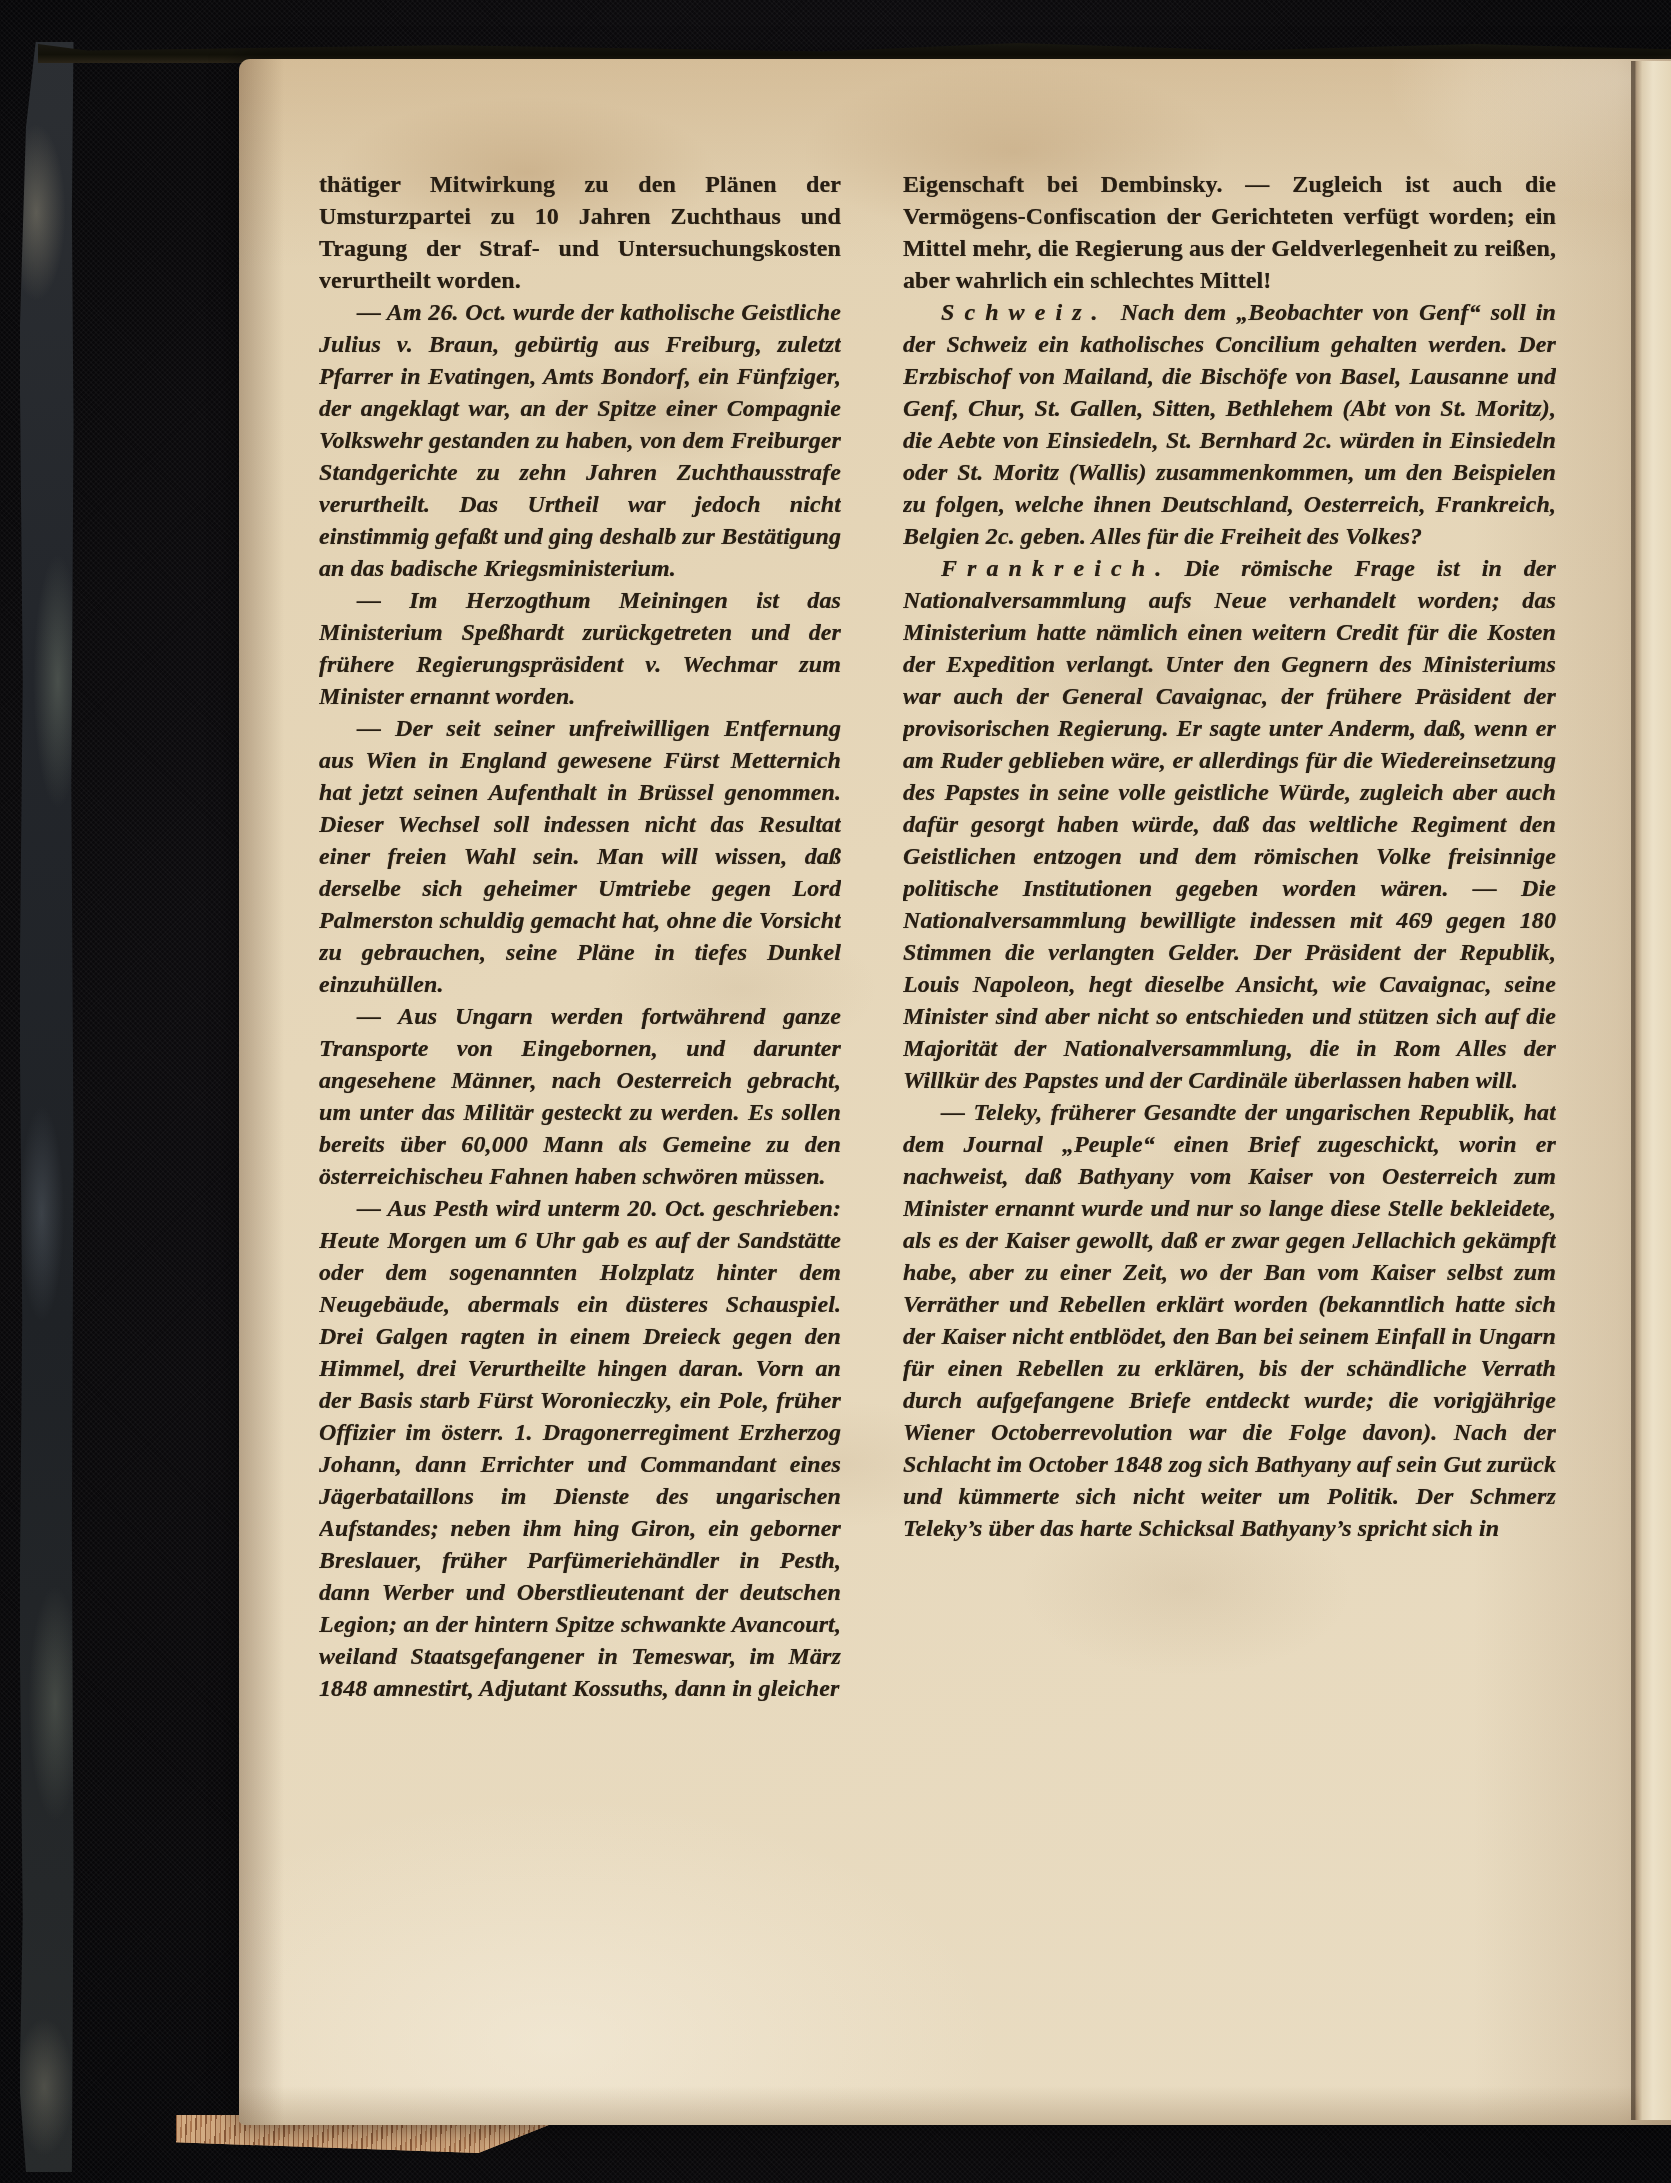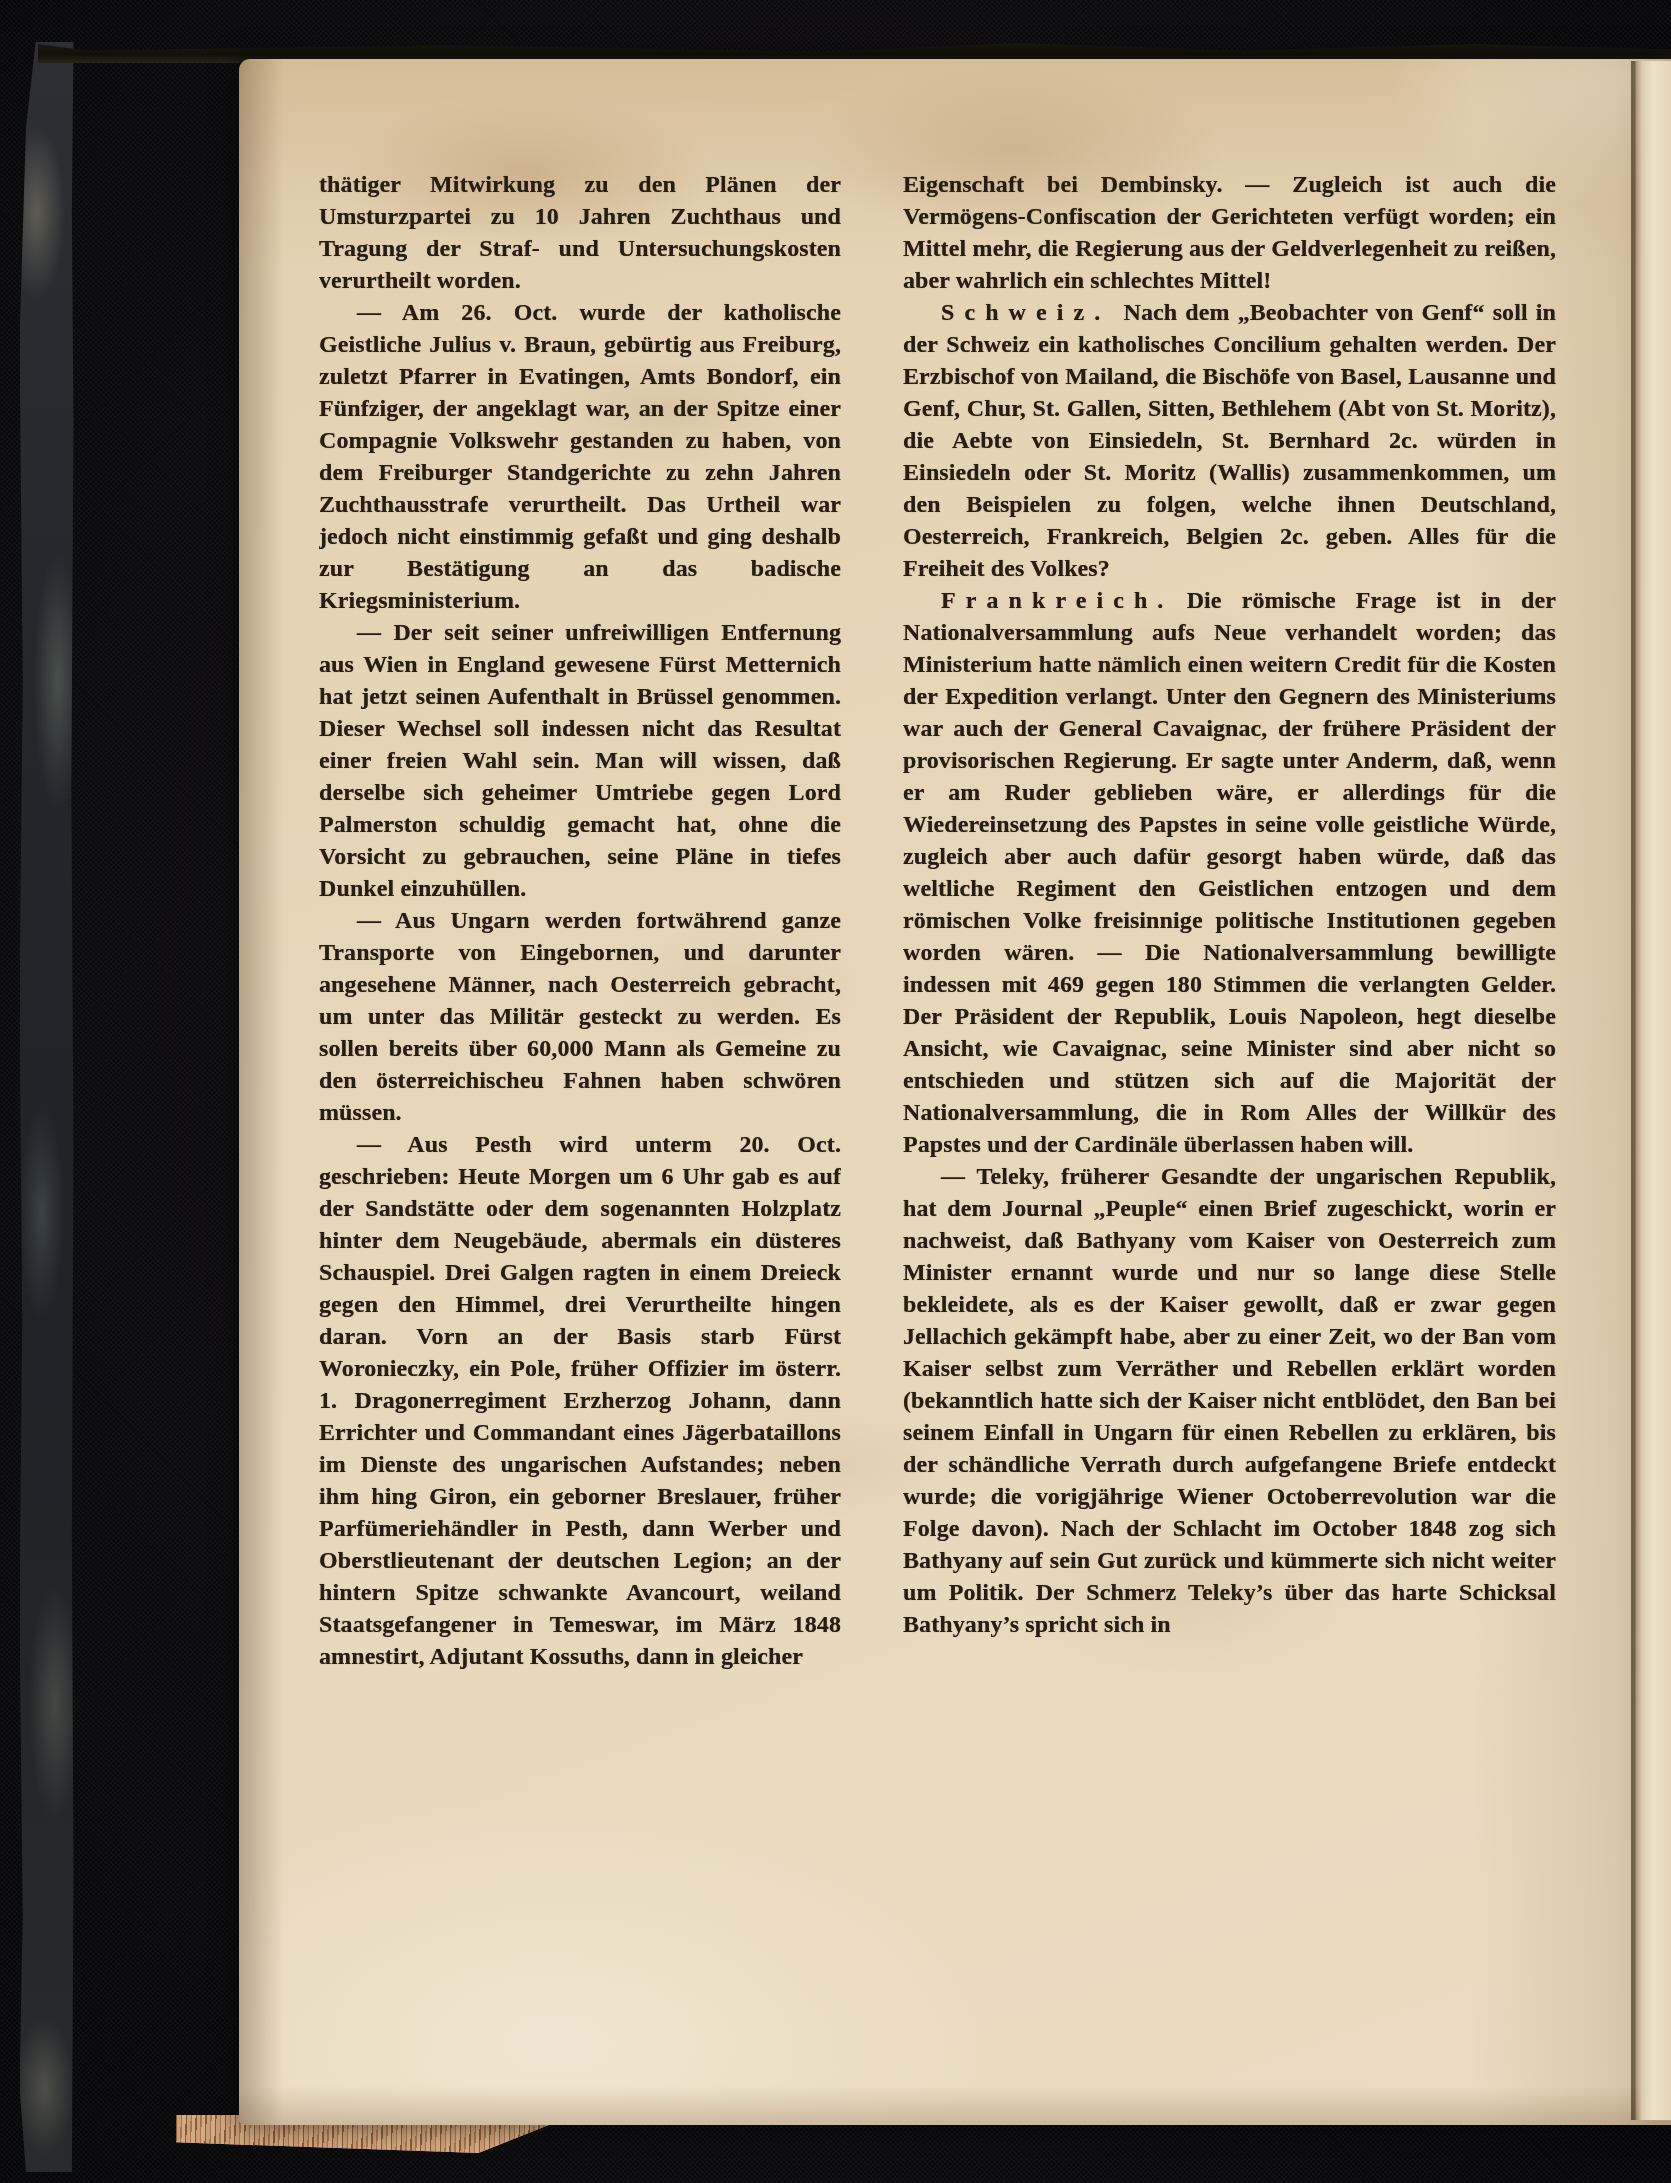--- a/index.html
+++ b/index.html
@@ -116,40 +116,41 @@
     font-weight: 700;
     text-align: justify;
     letter-spacing: 0.1px;
     overflow: hidden;
     text-shadow: 0 0 0.7px rgba(45,32,18,0.65);
   }
   .col-left  { left: 80px; top: 109px; width: 522px; height: 1947px; }
   .col-right { left: 664px; top: 109px; width: 653px; height: 1947px; }
 
   .para { margin: 0; }
-  .para.indent { text-indent: 38px; }
+  .para.indent { text-indent: 38px; font-style: italic; }
   .lead {
     letter-spacing: 0.42em;
     margin-right: 0.55em;
   }
 </style>
 </head>
 <body>
 
 <div class="scene">
   <div class="cover-edge"></div>
   <div class="page-stack"></div>
   <div class="stack-foot"></div>
   <div class="top-edge"></div>
 
   <div class="page">
     <div class="stains"></div>
     <div class="col col-left">
         <p class="para">thätiger Mitwirkung zu den Plänen der Umsturzpartei zu 10 Jahren Zuchthaus und Tragung der Straf- und Untersuchungskosten verurtheilt worden.</p>
         <p class="para indent">— Am 26. Oct. wurde der katholische Geistliche Julius v. Braun, gebürtig aus Freiburg, zuletzt Pfarrer in Evatingen, Amts Bondorf, ein Fünfziger, der angeklagt war, an der Spitze einer Compagnie Volkswehr gestanden zu haben, von dem Freiburger Standgerichte zu zehn Jahren Zuchthausstrafe verurtheilt. Das Urtheil war jedoch nicht einstimmig gefaßt und ging deshalb zur Bestätigung an das badische Kriegsministerium.</p>
+        <p class="para indent">— Im Herzogthum Meiningen ist das Ministerium Speßhardt zurückgetreten und der frühere Regierungspräsident v. Wechmar zum Minister ernannt worden.</p>
         <p class="para indent">— Der seit seiner unfreiwilligen Entfernung aus Wien in England gewesene Fürst Metternich hat jetzt seinen Aufenthalt in Brüssel genommen. Dieser Wechsel soll indessen nicht das Resultat einer freien Wahl sein. Man will wissen, daß derselbe sich geheimer Umtriebe gegen Lord Palmerston schuldig gemacht hat, ohne die Vorsicht zu gebrauchen, seine Pläne in tiefes Dunkel einzuhüllen.</p>
         <p class="para indent">— Aus Ungarn werden fortwährend ganze Transporte von Eingebornen, und darunter angesehene Männer, nach Oesterreich gebracht, um unter das Militär gesteckt zu werden. Es sollen bereits über 60,000 Mann als Gemeine zu den österreichischeu Fahnen haben schwören müssen.</p>
         <p class="para indent">— Aus Pesth wird unterm 20. Oct. geschrieben: Heute Morgen um 6 Uhr gab es auf der Sandstätte oder dem sogenannten Holzplatz hinter dem Neugebäude, abermals ein düsteres Schauspiel. Drei Galgen ragten in einem Dreieck gegen den Himmel, drei Verurtheilte hingen daran. Vorn an der Basis starb Fürst Woronieczky, ein Pole, früher Offizier im österr. 1. Dragonerregiment Erzherzog Johann, dann Errichter und Commandant eines Jägerbataillons im Dienste des ungarischen Aufstandes; neben ihm hing Giron, ein geborner Breslauer, früher Parfümeriehändler in Pesth, dann Werber und Oberstlieutenant der deutschen Legion; an der hintern Spitze schwankte Avancourt, weiland Staatsgefangener in Temeswar, im März 1848 amnestirt, Adjutant Kossuths, dann in gleicher</p>
       </div>
     <div class="col col-right">
         <p class="para">Eigenschaft bei Dembinsky. — Zugleich ist auch die Vermögens-Confiscation der Gerichteten verfügt worden; ein Mittel mehr, die Regierung aus der Geldverlegenheit zu reißen, aber wahrlich ein schlechtes Mittel!</p>
         <p class="para indent"><span class="lead">Schweiz.</span>Nach dem „Beobachter von Genf“ soll in der Schweiz ein katholisches Concilium gehalten werden. Der Erzbischof von Mailand, die Bischöfe von Basel, Lausanne und Genf, Chur, St. Gallen, Sitten, Bethlehem (Abt von St. Moritz), die Aebte von Einsiedeln, St. Bernhard 2c. würden in Einsiedeln oder St. Moritz (Wallis) zusammenkommen, um den Beispielen zu folgen, welche ihnen Deutschland, Oesterreich, Frankreich, Belgien 2c. geben. Alles für die Freiheit des Volkes?</p>
         <p class="para indent"><span class="lead">Frankreich.</span>Die römische Frage ist in der Nationalversammlung aufs Neue verhandelt worden; das Ministerium hatte nämlich einen weitern Credit für die Kosten der Expedition verlangt. Unter den Gegnern des Ministeriums war auch der General Cavaignac, der frühere Präsident der provisorischen Regierung. Er sagte unter Anderm, daß, wenn er am Ruder geblieben wäre, er allerdings für die Wiedereinsetzung des Papstes in seine volle geistliche Würde, zugleich aber auch dafür gesorgt haben würde, daß das weltliche Regiment den Geistlichen entzogen und dem römischen Volke freisinnige politische Institutionen gegeben worden wären. — Die Nationalversammlung bewilligte indessen mit 469 gegen 180 Stimmen die verlangten Gelder. Der Präsident der Republik, Louis Napoleon, hegt dieselbe Ansicht, wie Cavaignac, seine Minister sind aber nicht so entschieden und stützen sich auf die Majorität der Nationalversammlung, die in Rom Alles der Willkür des Papstes und der Cardinäle überlassen haben will.</p>
         <p class="para indent">— Teleky, früherer Gesandte der ungarischen Republik, hat dem Journal „Peuple“ einen Brief zugeschickt, worin er nachweist, daß Bathyany vom Kaiser von Oesterreich zum Minister ernannt wurde und nur so lange diese Stelle bekleidete, als es der Kaiser gewollt, daß er zwar gegen Jellachich gekämpft habe, aber zu einer Zeit, wo der Ban vom Kaiser selbst zum Verräther und Rebellen erklärt worden (bekanntlich hatte sich der Kaiser nicht entblödet, den Ban bei seinem Einfall in Ungarn für einen Rebellen zu erklären, bis der schändliche Verrath durch aufgefangene Briefe entdeckt wurde; die vorigjährige Wiener Octoberrevolution war die Folge davon). Nach der Schlacht im October 1848 zog sich Bathyany auf sein Gut zurück und kümmerte sich nicht weiter um Politik. Der Schmerz Teleky’s über das harte Schicksal Bathyany’s spricht sich in</p>
       </div>

